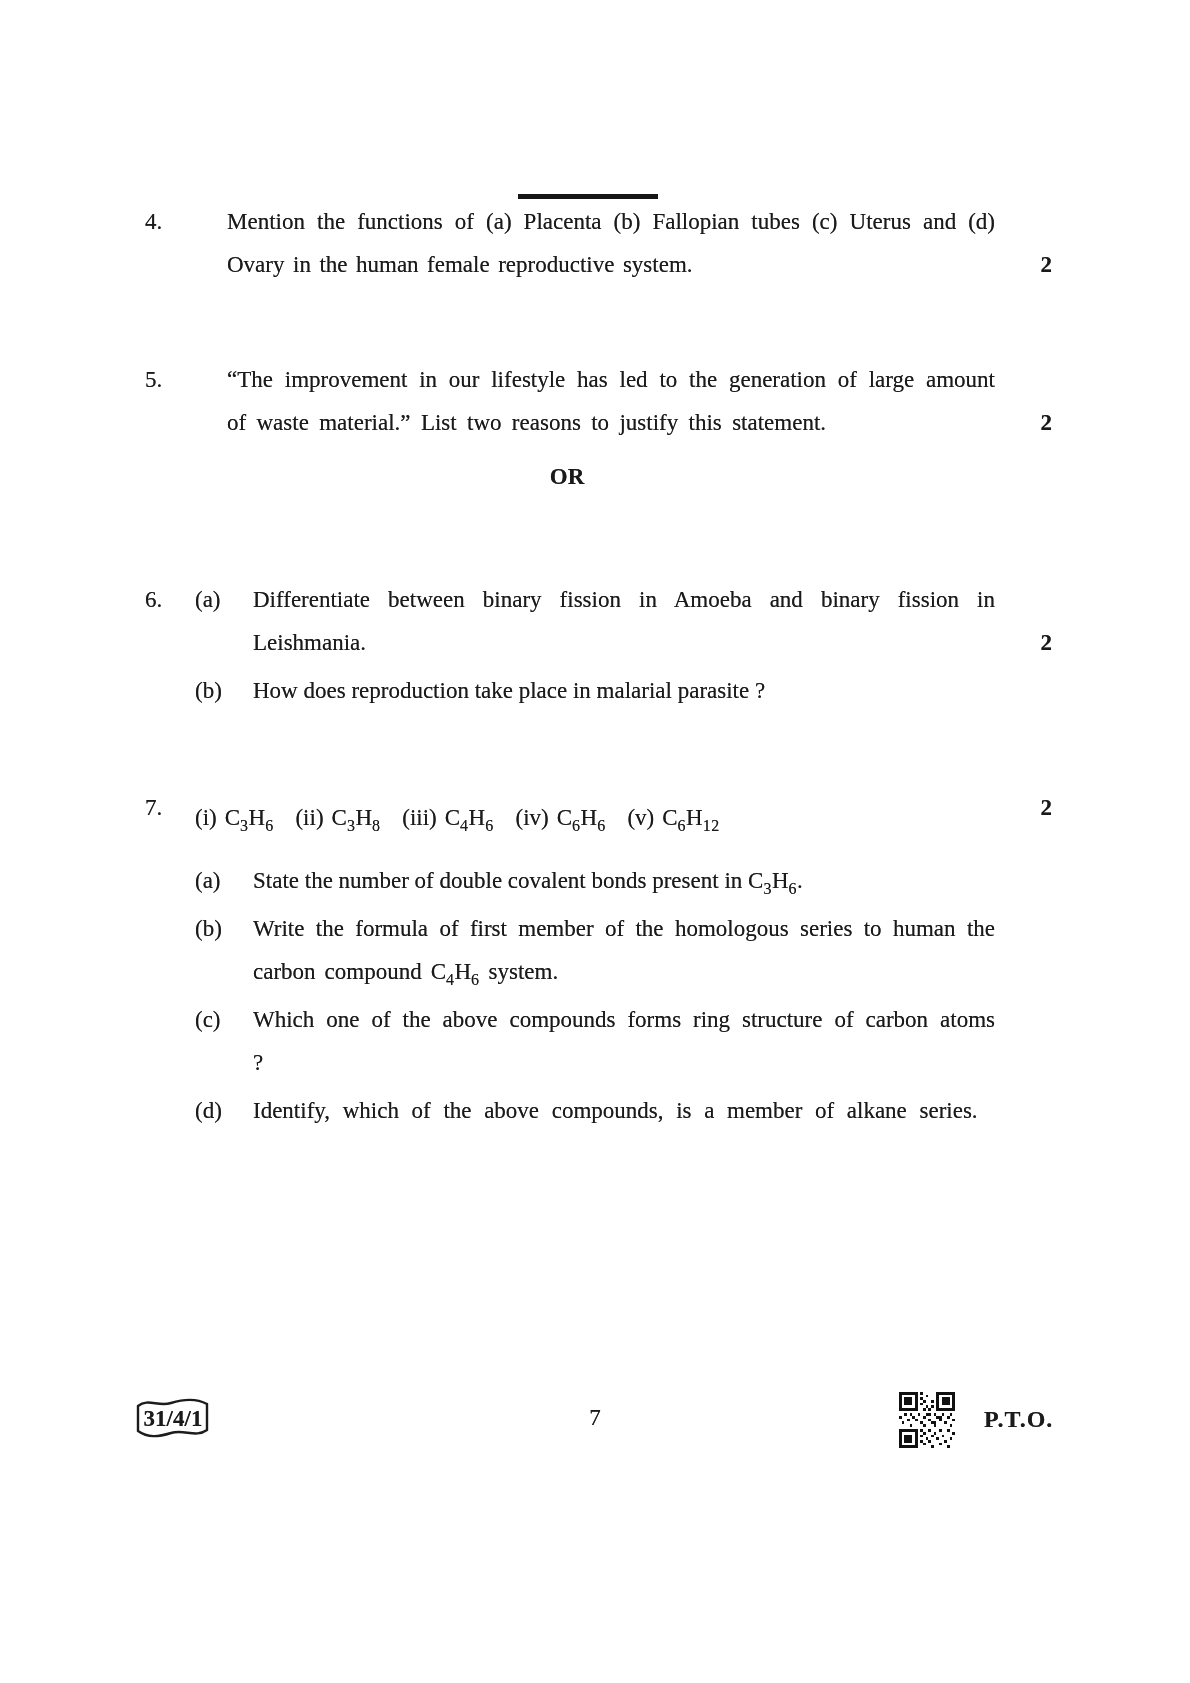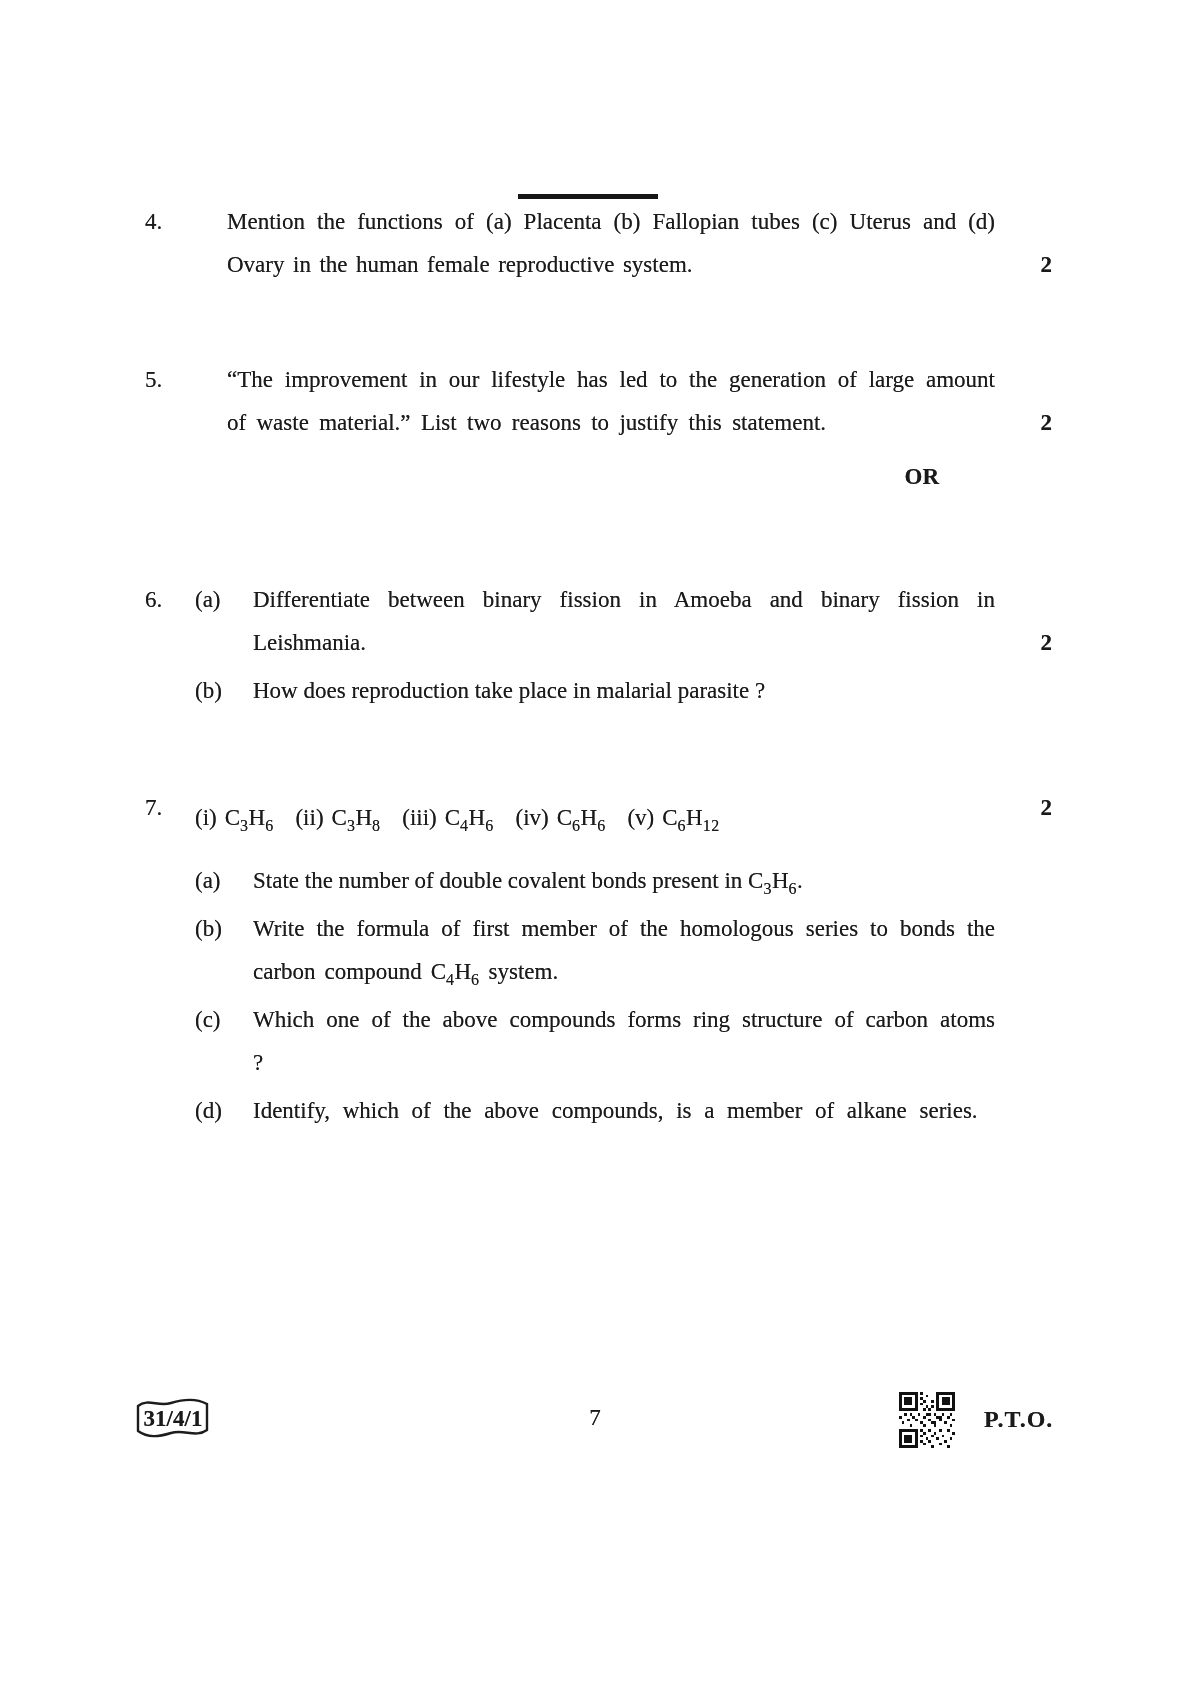--- a/index.html
+++ b/index.html
@@ -37,21 +37,21 @@
   .para{ margin:0; }
   .jt{ text-align:justify;margin-left:32px; }
   .ws1{ word-spacing:0.12em; }
   .ws2{ word-spacing:0.20em; }
   .ws3{ word-spacing:0.34em; }
   .ws4{ word-spacing:0.14em; }
   .ws5{ word-spacing:0.22em; }
   .ws6{ word-spacing:0.30em; }
   .or{
     margin:11px 56px 11px 0;
-    text-align:right;
+    text-align:center;
     font-weight:bold;
   }
   .giving{ margin-top:13px; }
   .q5{ margin-top:72px; }
   .q6{ margin-top:69px; }
   .q7{ margin-top:74px; }
   .part{ display:flex; align-items:flex-start; }
   .part + .part{ margin-top:5px; }
   .plabel{ width:58px; flex:none; }
   .ptext{ flex:1; margin:0; }
@@ -167,21 +167,21 @@
           <span class="fgroup"><span class="flabel">(v)</span><span class="chem"><span>C</span><span class="s">6</span><span>H</span><span class="s">12</span></span></span>
         </p>
 
         <div class="part mt20">
           <span class="plabel">(a)</span>
           <p class="ptext"><span>State the number of double covalent bonds present in </span><span class="chem"><span>C</span><span class="s">3</span><span>H</span><span class="s">6</span></span><span>.</span></p>
         </div>
 
         <div class="part mt13">
           <span class="plabel">(b)</span>
-          <p class="ptext jt ws4"><span>Write the formula of first member of the homologous series to bonds the carbon compound </span><span class="chem"><span>C</span><span class="s">4</span><span>H</span><span class="s">6</span></span><span> system.</span></p>
+          <p class="ptext jt ws4"><span>Write the formula of first member of the homologous series to human the carbon compound </span><span class="chem"><span>C</span><span class="s">4</span><span>H</span><span class="s">6</span></span><span> system.</span></p>
         </div>
 
         <div class="part mt22">
           <span class="plabel">(c)</span>
           <p class="ptext jt ws5">Which one of the above compounds forms ring structure of carbon atoms ?</p>
         </div>
 
         <div class="part mt10">
           <span class="plabel">(d)</span>
           <p class="ptext jt ws6">Identify, which of the above compounds, is a member of alkane series.</p>

